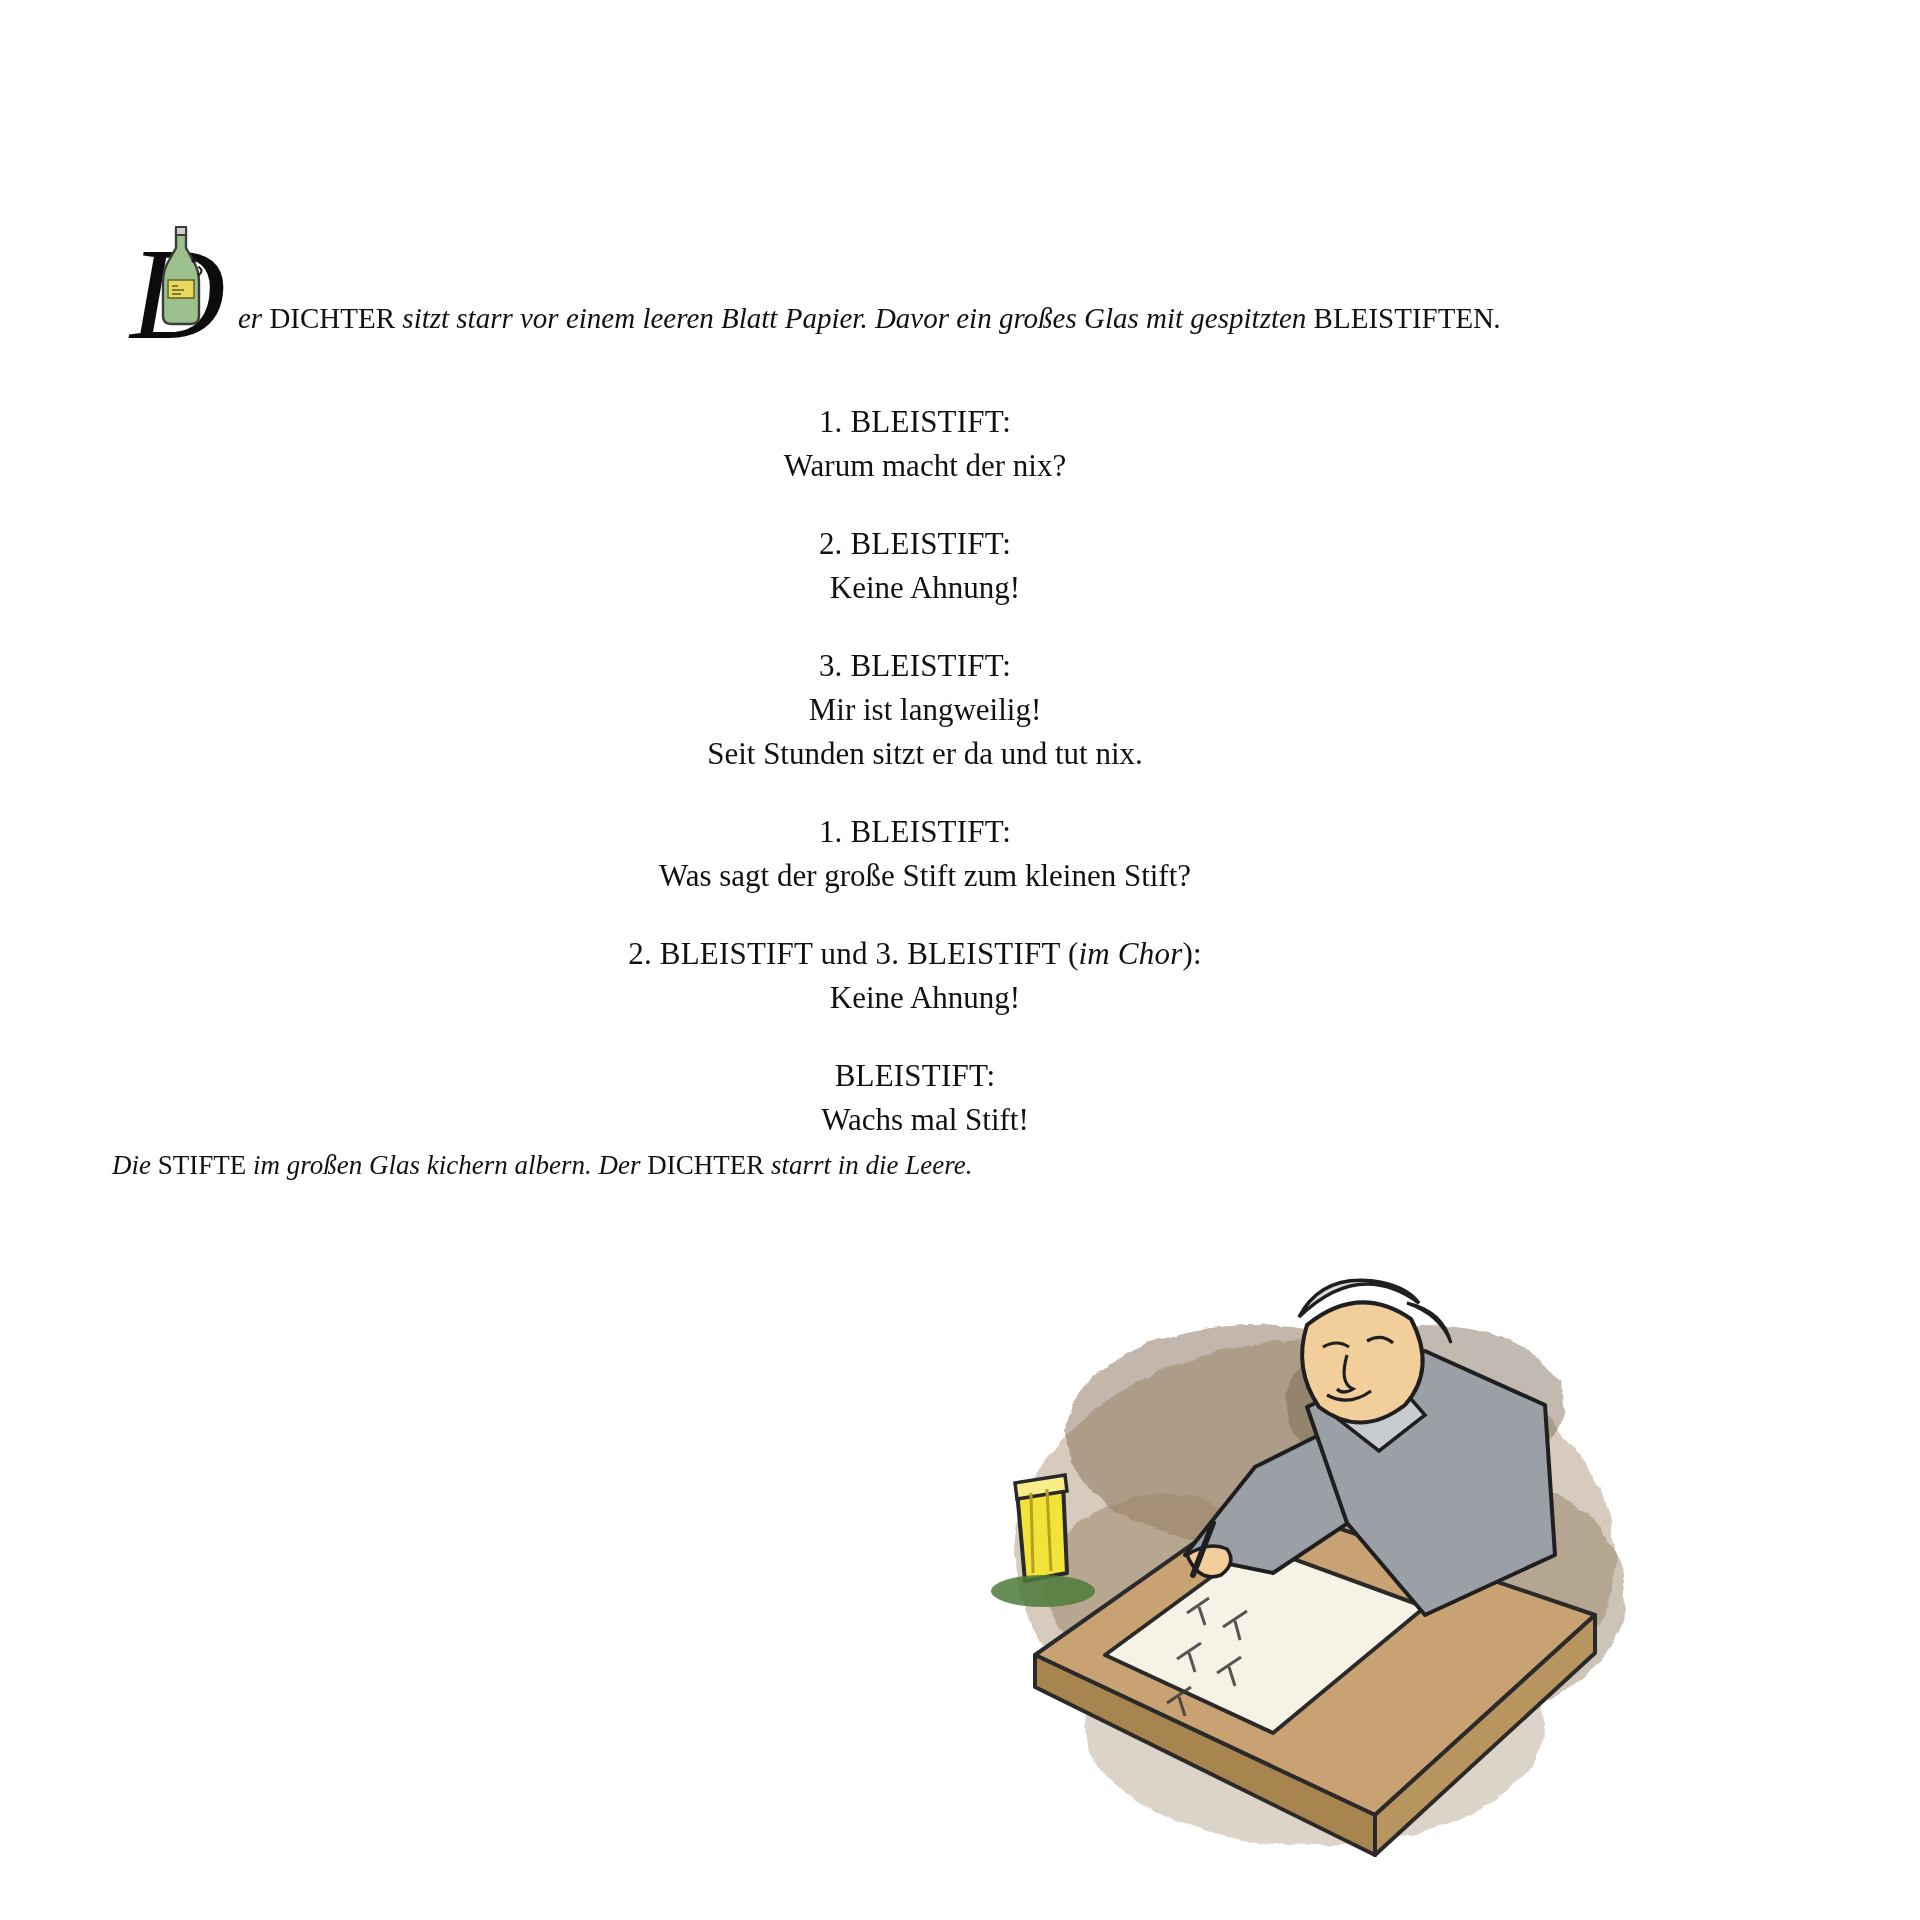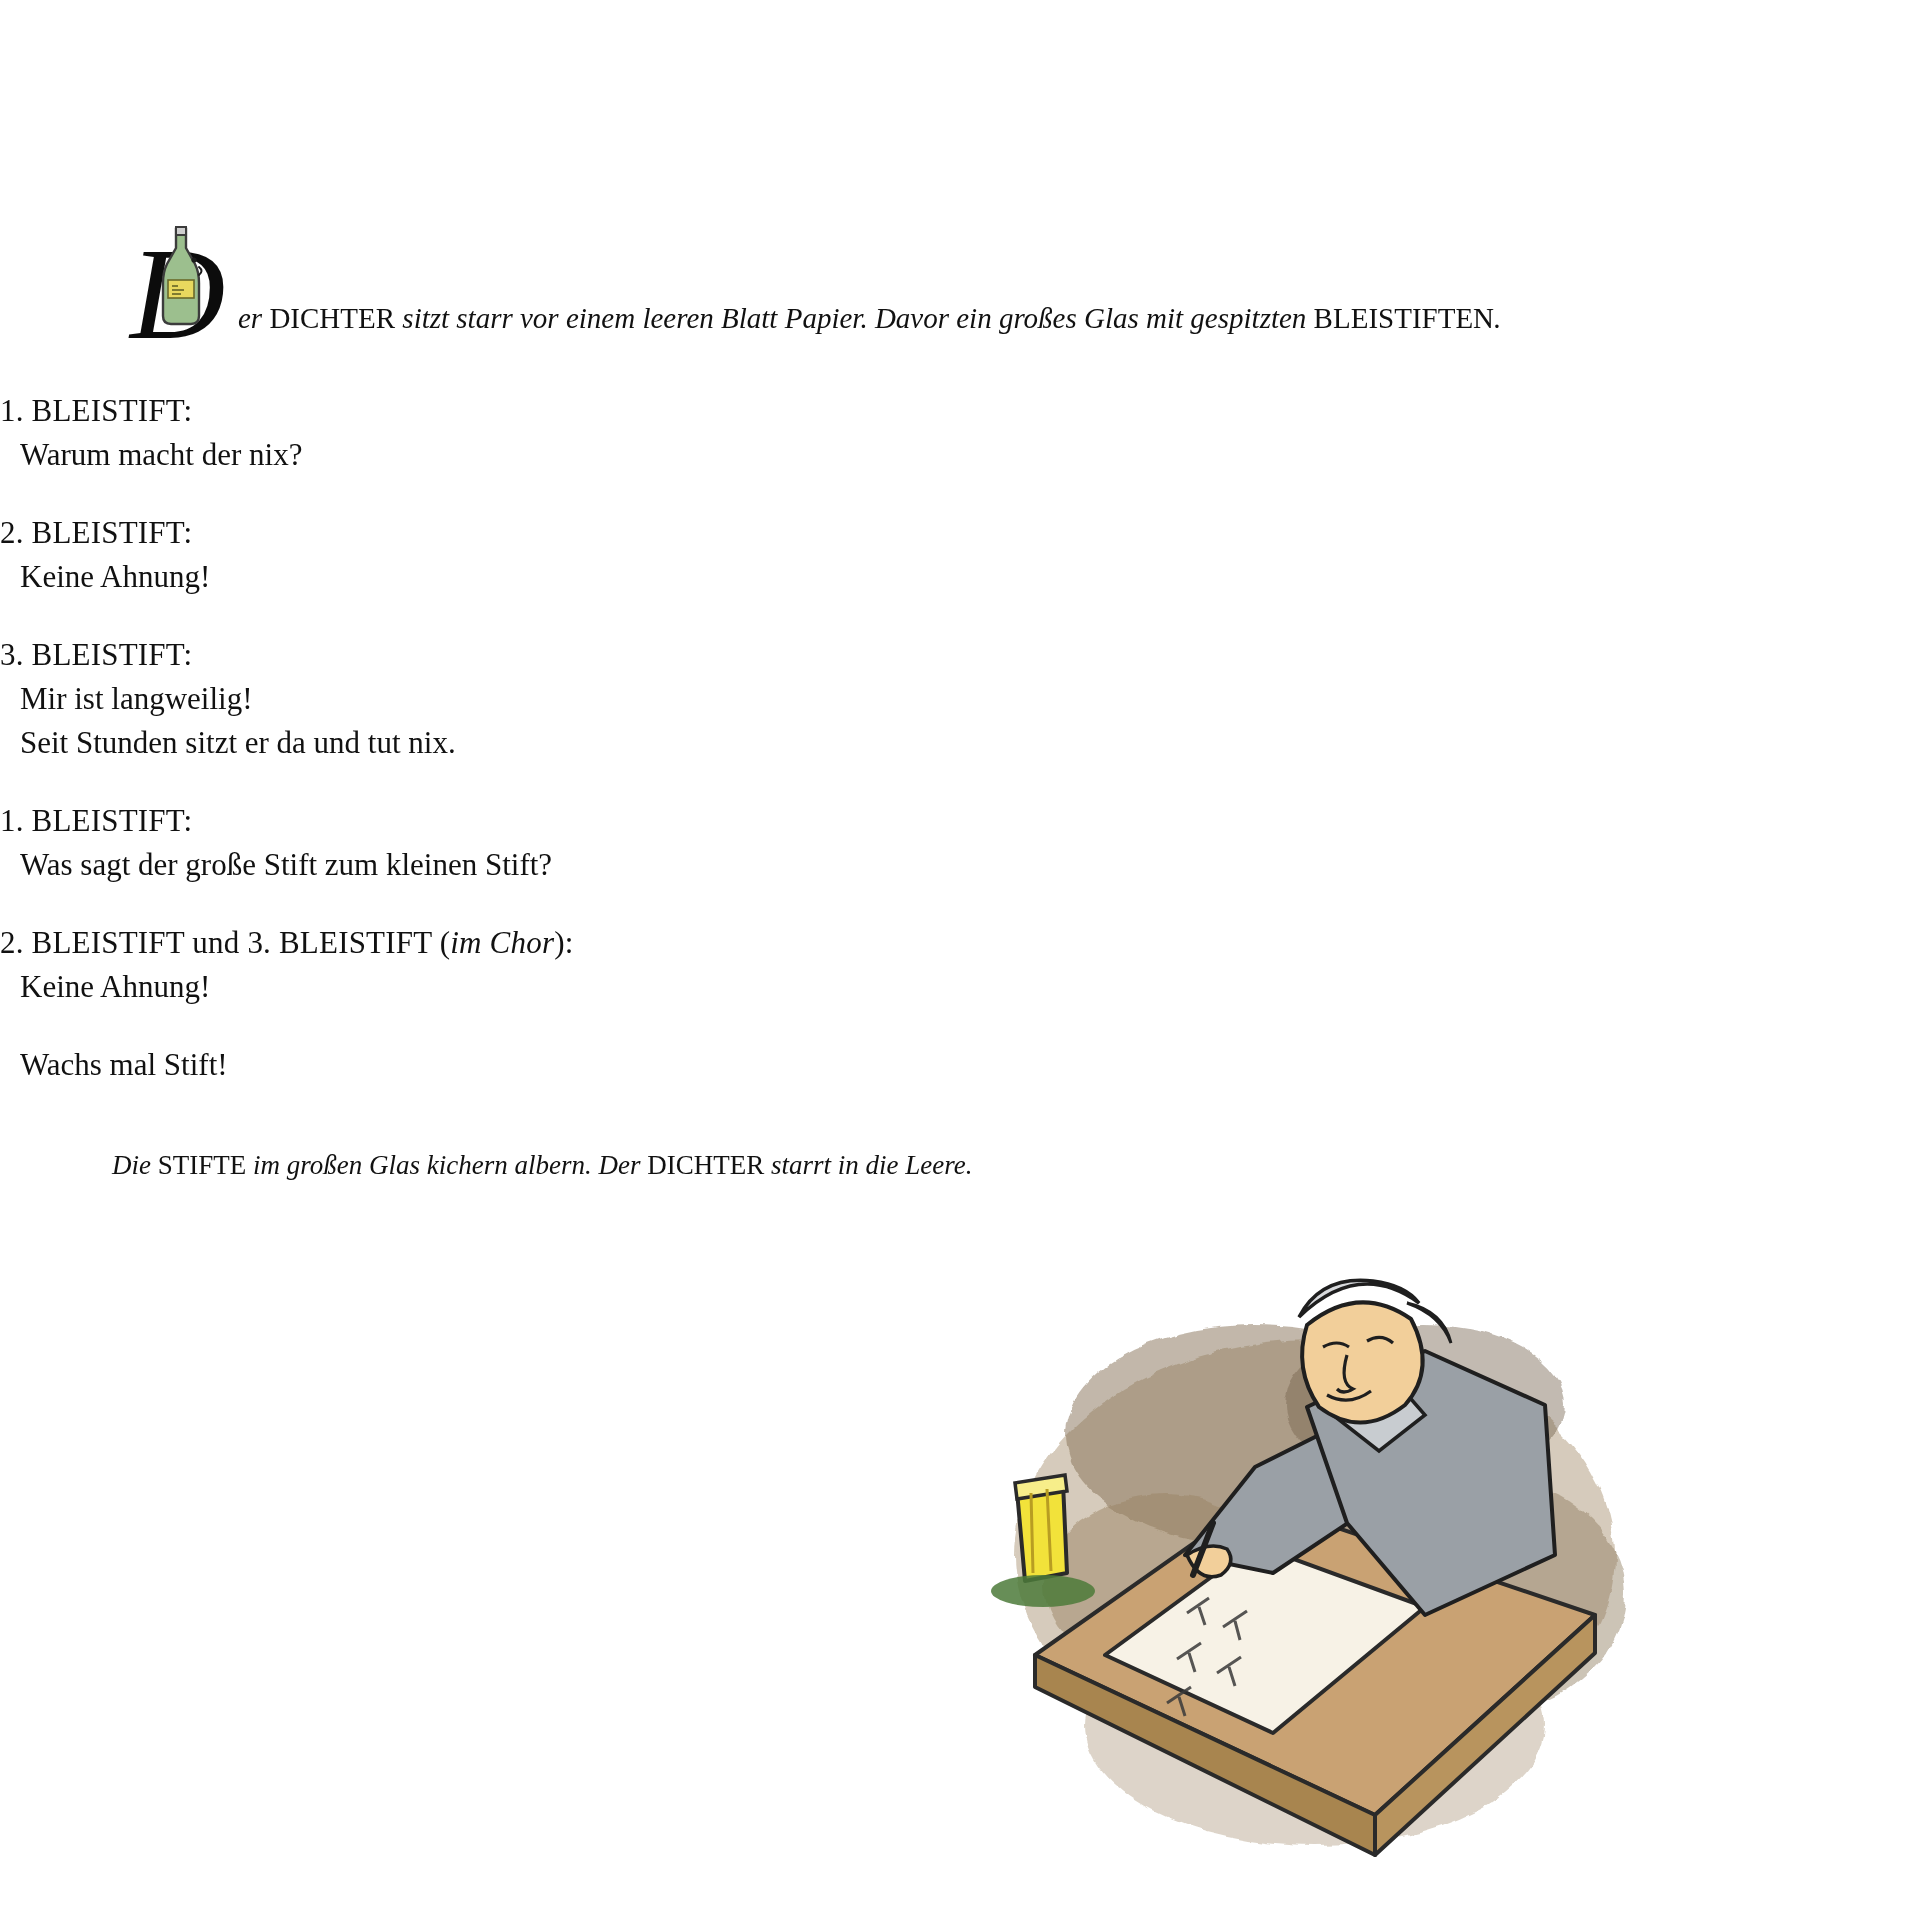--- a/index.html
+++ b/index.html
@@ -64,23 +64,23 @@
     white-space: nowrap;
   }
   .opening-text .caps {
     font-style: normal;
   }
 
   
   .dialogue {
     position: absolute;
     left: 0;
-    top: 389px;
+    top: 400px;
     width: 1830px;
-    text-align: left;
+    text-align: center;
   }
   .speech {
     margin-bottom: 34px;
   }
   .speaker {
     font-size: 31px;
     line-height: 1.42;
     letter-spacing: 0.2px;
   }
   .speaker .paren-it {
@@ -167,20 +167,21 @@
       <div class="speaker">1. BLEISTIFT:</div>
       <div class="line">Was sagt der große Stift zum kleinen Stift?</div>
     </div>
 
     <div class="speech">
       <div class="speaker"><span>2. BLEISTIFT und 3. BLEISTIFT (</span><span class="paren-it">im Chor</span><span>):</span></div>
       <div class="line">Keine Ahnung!</div>
     </div>
 
     <div class="speech">
+      <div class="speaker">BLEISTIFT:</div>
       <div class="line">Wachs mal Stift!</div>
     </div>
 
   </div>
 
   <div class="closing">
     <div><span>Die </span><span class="caps">STIFTE</span><span> im großen Glas kichern albern. Der </span><span class="caps">DICHTER</span><span> starrt in die Leere.</span></div>
   </div>
 
   <div class="illustration">

